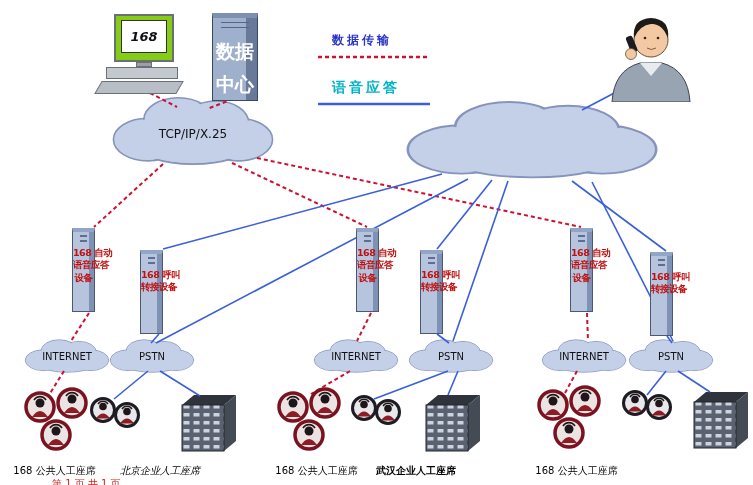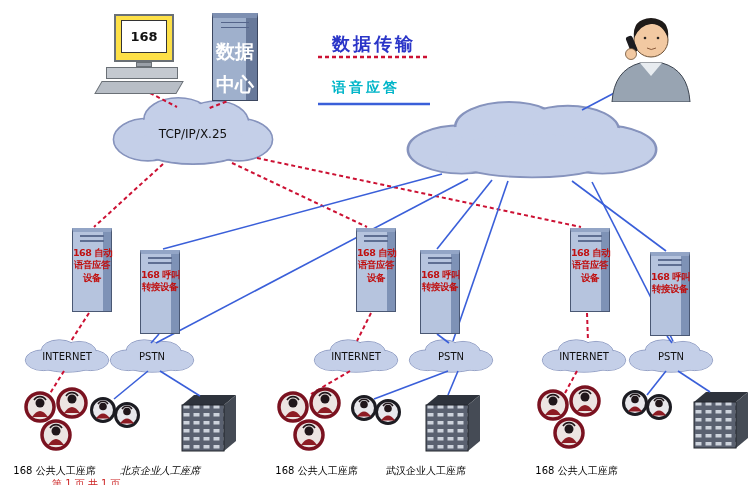--- a/index.html
+++ b/index.html
@@ -7,48 +7,48 @@
   body { font-family:"DejaVu Sans","Liberation Sans",sans-serif; }
   #stage { position:relative; width:753px; height:485px; background:#fff; overflow:hidden; }
   .abs { position:absolute; }
 
   
   #wires { position:absolute; left:0; top:0; }
   .data-link  { stroke:#cc1133; stroke-width:2; stroke-dasharray:4 3; fill:none; }
   .voice-link { stroke:#3a5fd9; stroke-width:1.6; fill:none; }
 
   
-  .monitor { position:absolute; border:2px solid #6a7076; background:#fde047; }
+  .monitor { position:absolute; border:2px solid #6a7076; background:#84cc16;font-style:italic; }
   .screen  { position:absolute; left:5px; top:4px; right:5px; bottom:7px; background:#ffffff;
              border:1px solid #333; display:flex; align-items:center; justify-content:center;
              font-size:13px; font-weight:bold; color:#111; }
   .stand   { position:absolute; background:#9aa0a8; border:1px solid #6a7076; }
   .cpucase { position:absolute; background:#c4c9d0; border:1px solid #6a7076; }
   .keyboard{ position:absolute; background:#b8bec6; border:1px solid #6a7076; transform:skewX(-30deg); }
 
   
   .dctower { position:absolute; left:212px; top:13px; width:46px; height:88px;
              background:linear-gradient(90deg,#9fb0cc 0,#9fb0cc 76%,#68799a 76%,#68799a 100%);
              border:1px solid #3c4760; border-top:5px solid #7e90b2;
              display:flex; flex-direction:column; align-items:center; }
   .dctower .vent { width:28px; height:2px; background:#54648a; margin-top:4px; }
   .dclabel { margin-top:8px; color:#ffffff; font-weight:bold; font-size:19px;
              line-height:1.7; text-align:center; }
 
   
-  .tower { position:absolute; width:40px; height:84px;
+  .tower { position:absolute; width:23px; height:84px;
            background:linear-gradient(90deg,#b6c4de 0,#b6c4de 78%,#7e92b6 78%,#7e92b6 100%);
            border:1px solid #4a5874; border-top:4px solid #93a5c6; }
   .tower .vent { height:2px; background:#5e6e92; margin:3px 7px 0; }
   .tower .tlabel { margin-top:5px; color:#c01010; font-weight:bold; font-size:9.5px;
                    letter-spacing:-0.5px; line-height:1.3; text-align:center; white-space:nowrap; }
 
   
   .clabel { position:absolute; text-align:center; color:#111; }
-  .legend-data  { position:absolute; color:#2a35c8; font-size:18px; font-weight:bold; letter-spacing:3px; }
+  .legend-data  { position:absolute; color:#2a35c8; font-size:12px; font-weight:bold; letter-spacing:3px; }
   .legend-voice { position:absolute; color:#00b5c8; font-size:14px; font-weight:bold; letter-spacing:3px; }
   .user-label { position:absolute; color:#1520cc; font-size:25px; font-weight:bold; letter-spacing:8px; }
   .site-label { position:absolute; font-size:10px; color:#000; text-align:center; white-space:nowrap; }
   .page-note  { position:absolute; font-size:10px; color:#cc2222; white-space:nowrap;margin-top:43px; }
 </style>
 </head>
 <body>
 
 <div id="stage">
 
@@ -255,16 +255,16 @@
       <div>168 呼叫</div>
         <div>转接设备</div>
     </div>
   </div>
 
   <div class="page-note" style="left:52px;top:434px;">第 1 页 共 1 页</div>
 
   <div class="site-label" style="left:2px;top:464px;width:105px;">168 公共人工座席</div>
   <div class="site-label" style="left:104px;top:464px;width:112px;font-style:italic;">北京企业人工座席</div>
   <div class="site-label" style="left:264px;top:464px;width:105px;">168 公共人工座席</div>
-  <div class="site-label" style="left:370px;top:464px;width:112px;">武汉企业人工座席</div>
+  <div class="site-label" style="left:360px;top:464px;width:112px;font-weight:bold;">武汉企业人工座席</div>
   <div class="site-label" style="left:524px;top:464px;width:105px;">168 公共人工座席</div>
 
 </div>
 
 </body></html>

